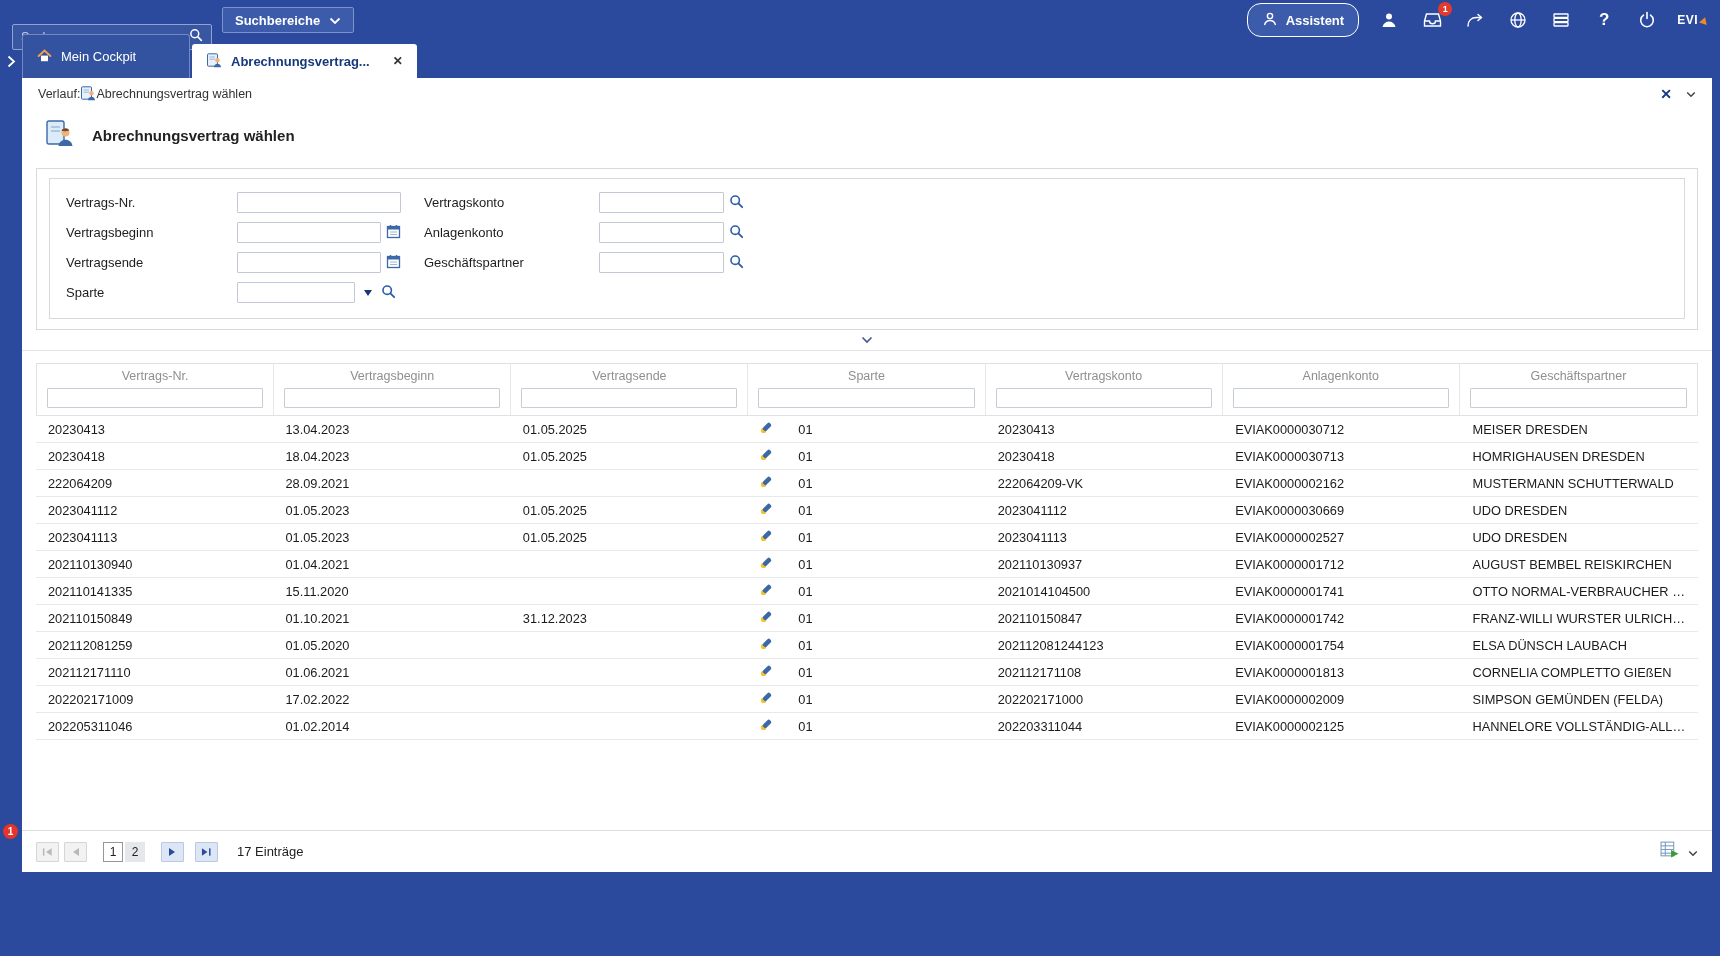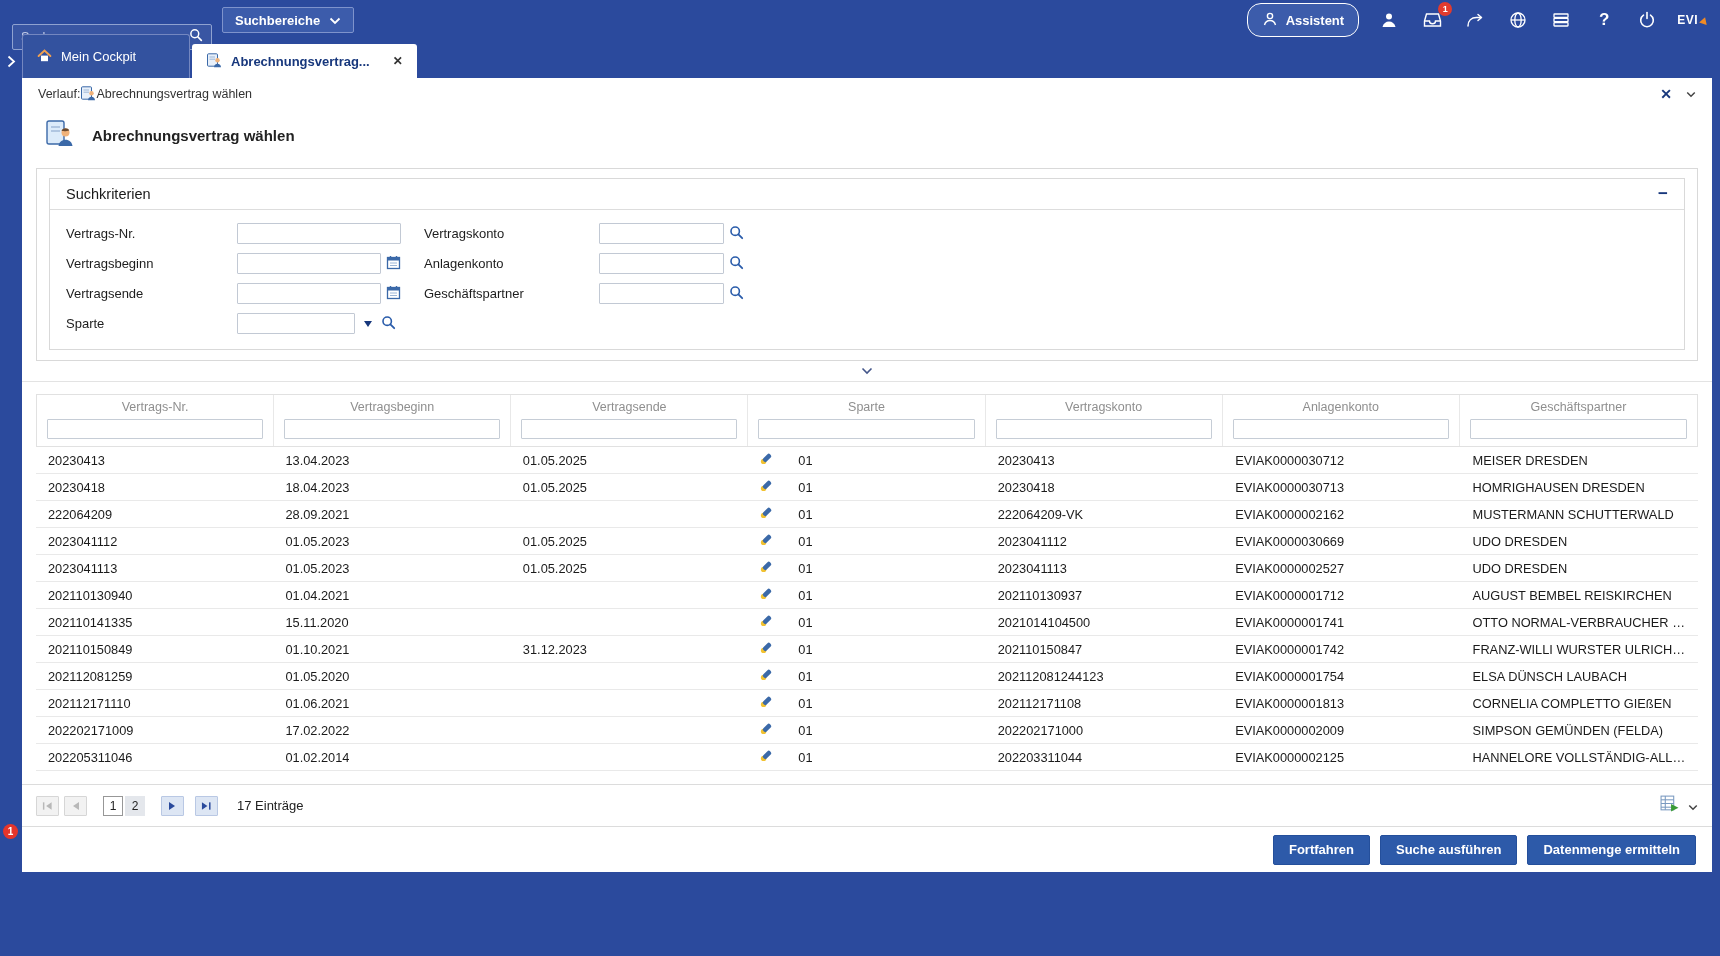--- a/index.html
+++ b/index.html
@@ -271,24 +271,20 @@
           <circle cx="21.5" cy="14.5" r="4" fill="#f0b27a"></circle>
           <path d="M21.5 10.2c-2 0-3.6 1-3.9 2.6 1.2.5 5.4.5 7.6-.4-.5-1.4-1.9-2.2-3.7-2.2z" fill="#6b4a2f"></path>
           <path d="M14.5 28c.5-4 3.3-6.3 7-6.3s6.5 2.3 7 6.3z" fill="#3b69a8"></path>
         </svg>
     </span>
     <span class="page-title">Abrechnungsvertrag wählen</span>
   </div>
 
   <section class="outer-panel">
     <div class="fieldset">
-      <div class="fieldset-title-row">
-        <span class="fieldset-title">Suchkriterien</span>
-        <span class="collapse-minus clickable">−</span>
-      </div>
       <div class="fields-grid">
 
         <label>Vertrags-Nr.</label>
         <span class="ctrl">
             <input class="in w164" style="">
           </span>
         <label>Vertragskonto</label>
         <span class="ctrl">
           <input class="in w125" style="">
           <span class="clickable"><svg width="15" height="15" viewBox="0 0 15 15">
@@ -607,21 +603,16 @@
           </svg>
       </span>
       <span class="clickable">
         <svg width="10" height="7" viewBox="0 0 12 8" fill="none" stroke="#444" stroke-width="1.8">
             <path d="M1.5 1.5 6 6l4.5-4.5"></path>
           </svg>
       </span>
     </span>
   </div>
 
-  <div class="footer">
-    <button class="btn-primary clickable">Fortfahren</button>
-    <button class="btn-primary clickable">Suche ausführen</button>
-    <button class="btn-primary clickable">Datenmenge ermitteln</button>
-  </div>
 
 </main>
 
 <div class="notif-badge">1</div>
 
 </body></html>

